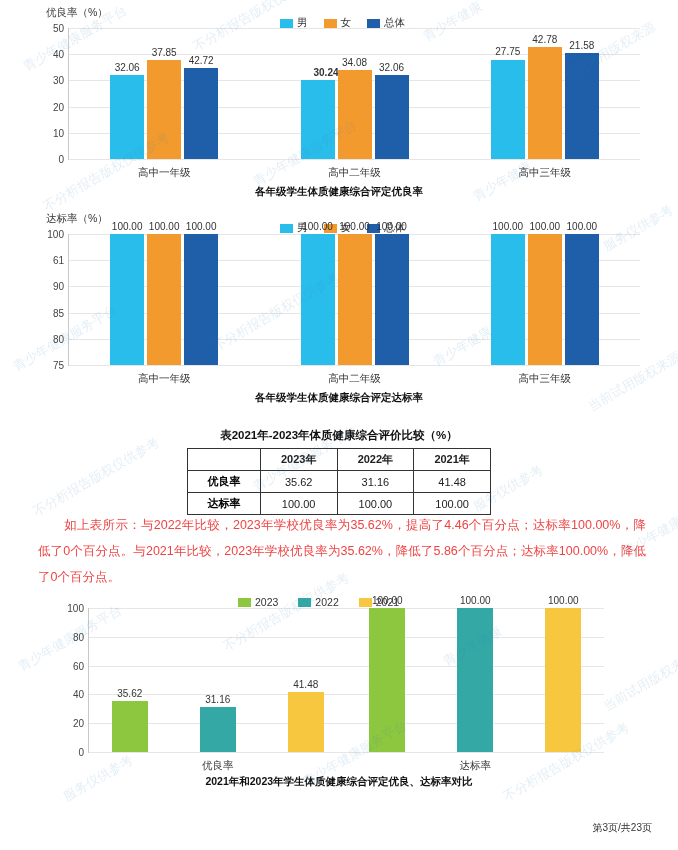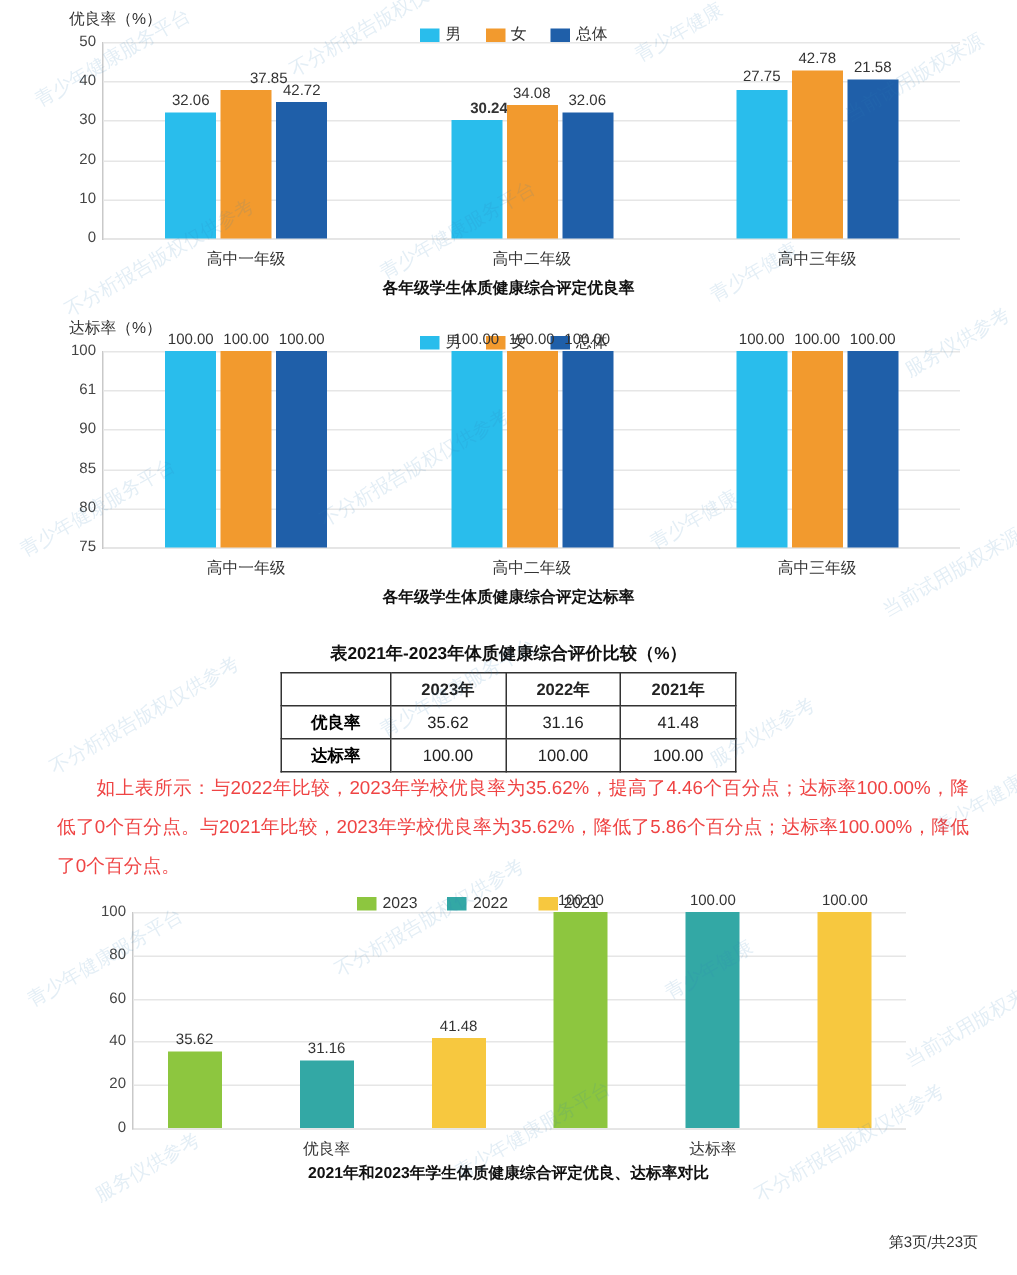--- a/index.html
+++ b/index.html
@@ -177,21 +177,21 @@
         <div class="ytick" style="top: 78.6px;">20</div>
         <div class="gridline" style="top: 52.4px;"></div>
         <div class="ytick" style="top: 52.4px;">30</div>
         <div class="gridline" style="top: 26.2px;"></div>
         <div class="ytick" style="top: 26.2px;">40</div>
         <div class="gridline" style="top: 0px;"></div>
         <div class="ytick" style="top: 0px;">50</div>
         <div class="bar" style="left: 41.1667px; width: 34px; height: 83.9972px; background: rgb(41, 189, 236);"></div>
         <div class="bar-label" style="left: 58.1667px; top: 45.0028px;">32.06</div>
         <div class="bar" style="left: 78.1667px; width: 34px; height: 99.167px; background: rgb(242, 154, 46);"></div>
-        <div class="bar-label" style="left: 95.1667px; top: 29.833px; margin-left: 15px;">37.85</div>
+        <div class="bar-label" style="left: 95.1667px; top: 29.833px;">37.85</div>
         <div class="bar" style="left: 115.167px; width: 34px; height: 91.0188px; background: rgb(31, 95, 169);"></div>
         <div class="bar-label" style="left: 132.167px; top: 37.9812px;">42.72</div>
         <div class="xlabel" style="left: 95.1667px; top: 138px;">高中一年级</div>
         <div class="bar" style="left: 231.5px; width: 34px; height: 79.2288px; background: rgb(41, 189, 236);"></div>
         <div class="bar-label" style="left: 257px; top: 49.7712px; font-weight: bold;">30.24</div>
         <div class="bar" style="left: 268.5px; width: 34px; height: 89.2896px; background: rgb(242, 154, 46);"></div>
         <div class="bar-label" style="left: 285.5px; top: 39.7104px;">34.08</div>
         <div class="bar" style="left: 305.5px; width: 34px; height: 83.9972px; background: rgb(31, 95, 169);"></div>
         <div class="bar-label" style="left: 322.5px; top: 45.0028px;">32.06</div>
         <div class="xlabel" style="left: 285.5px; top: 138px;">高中二年级</div>

